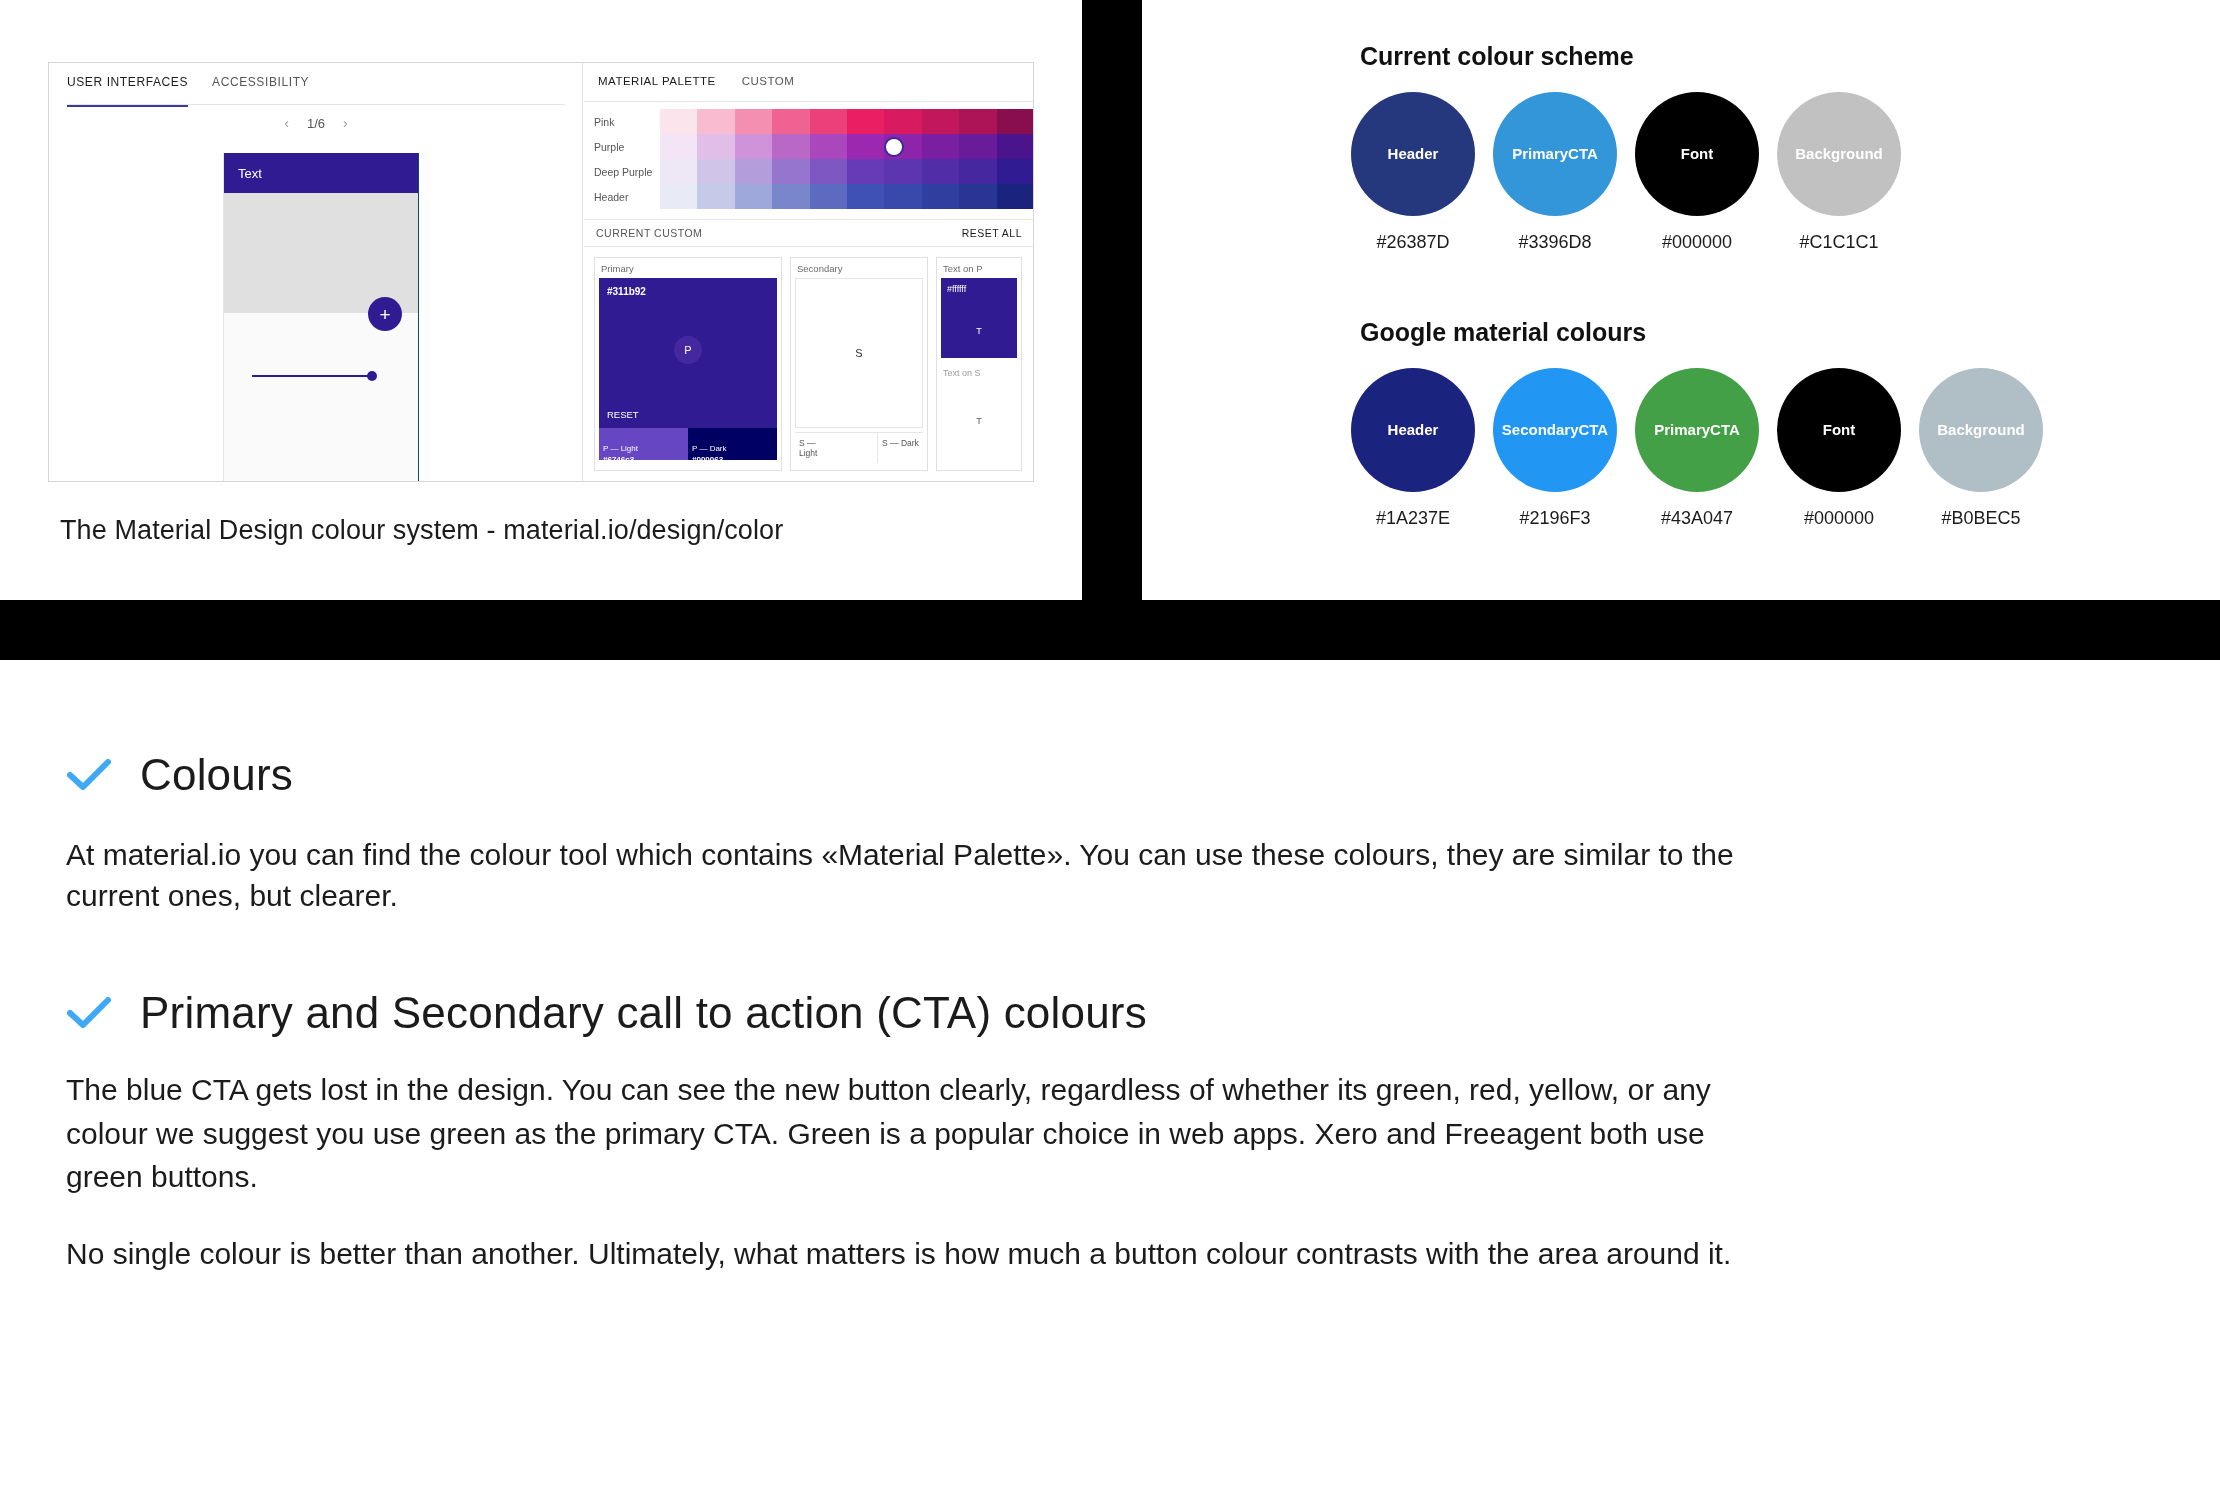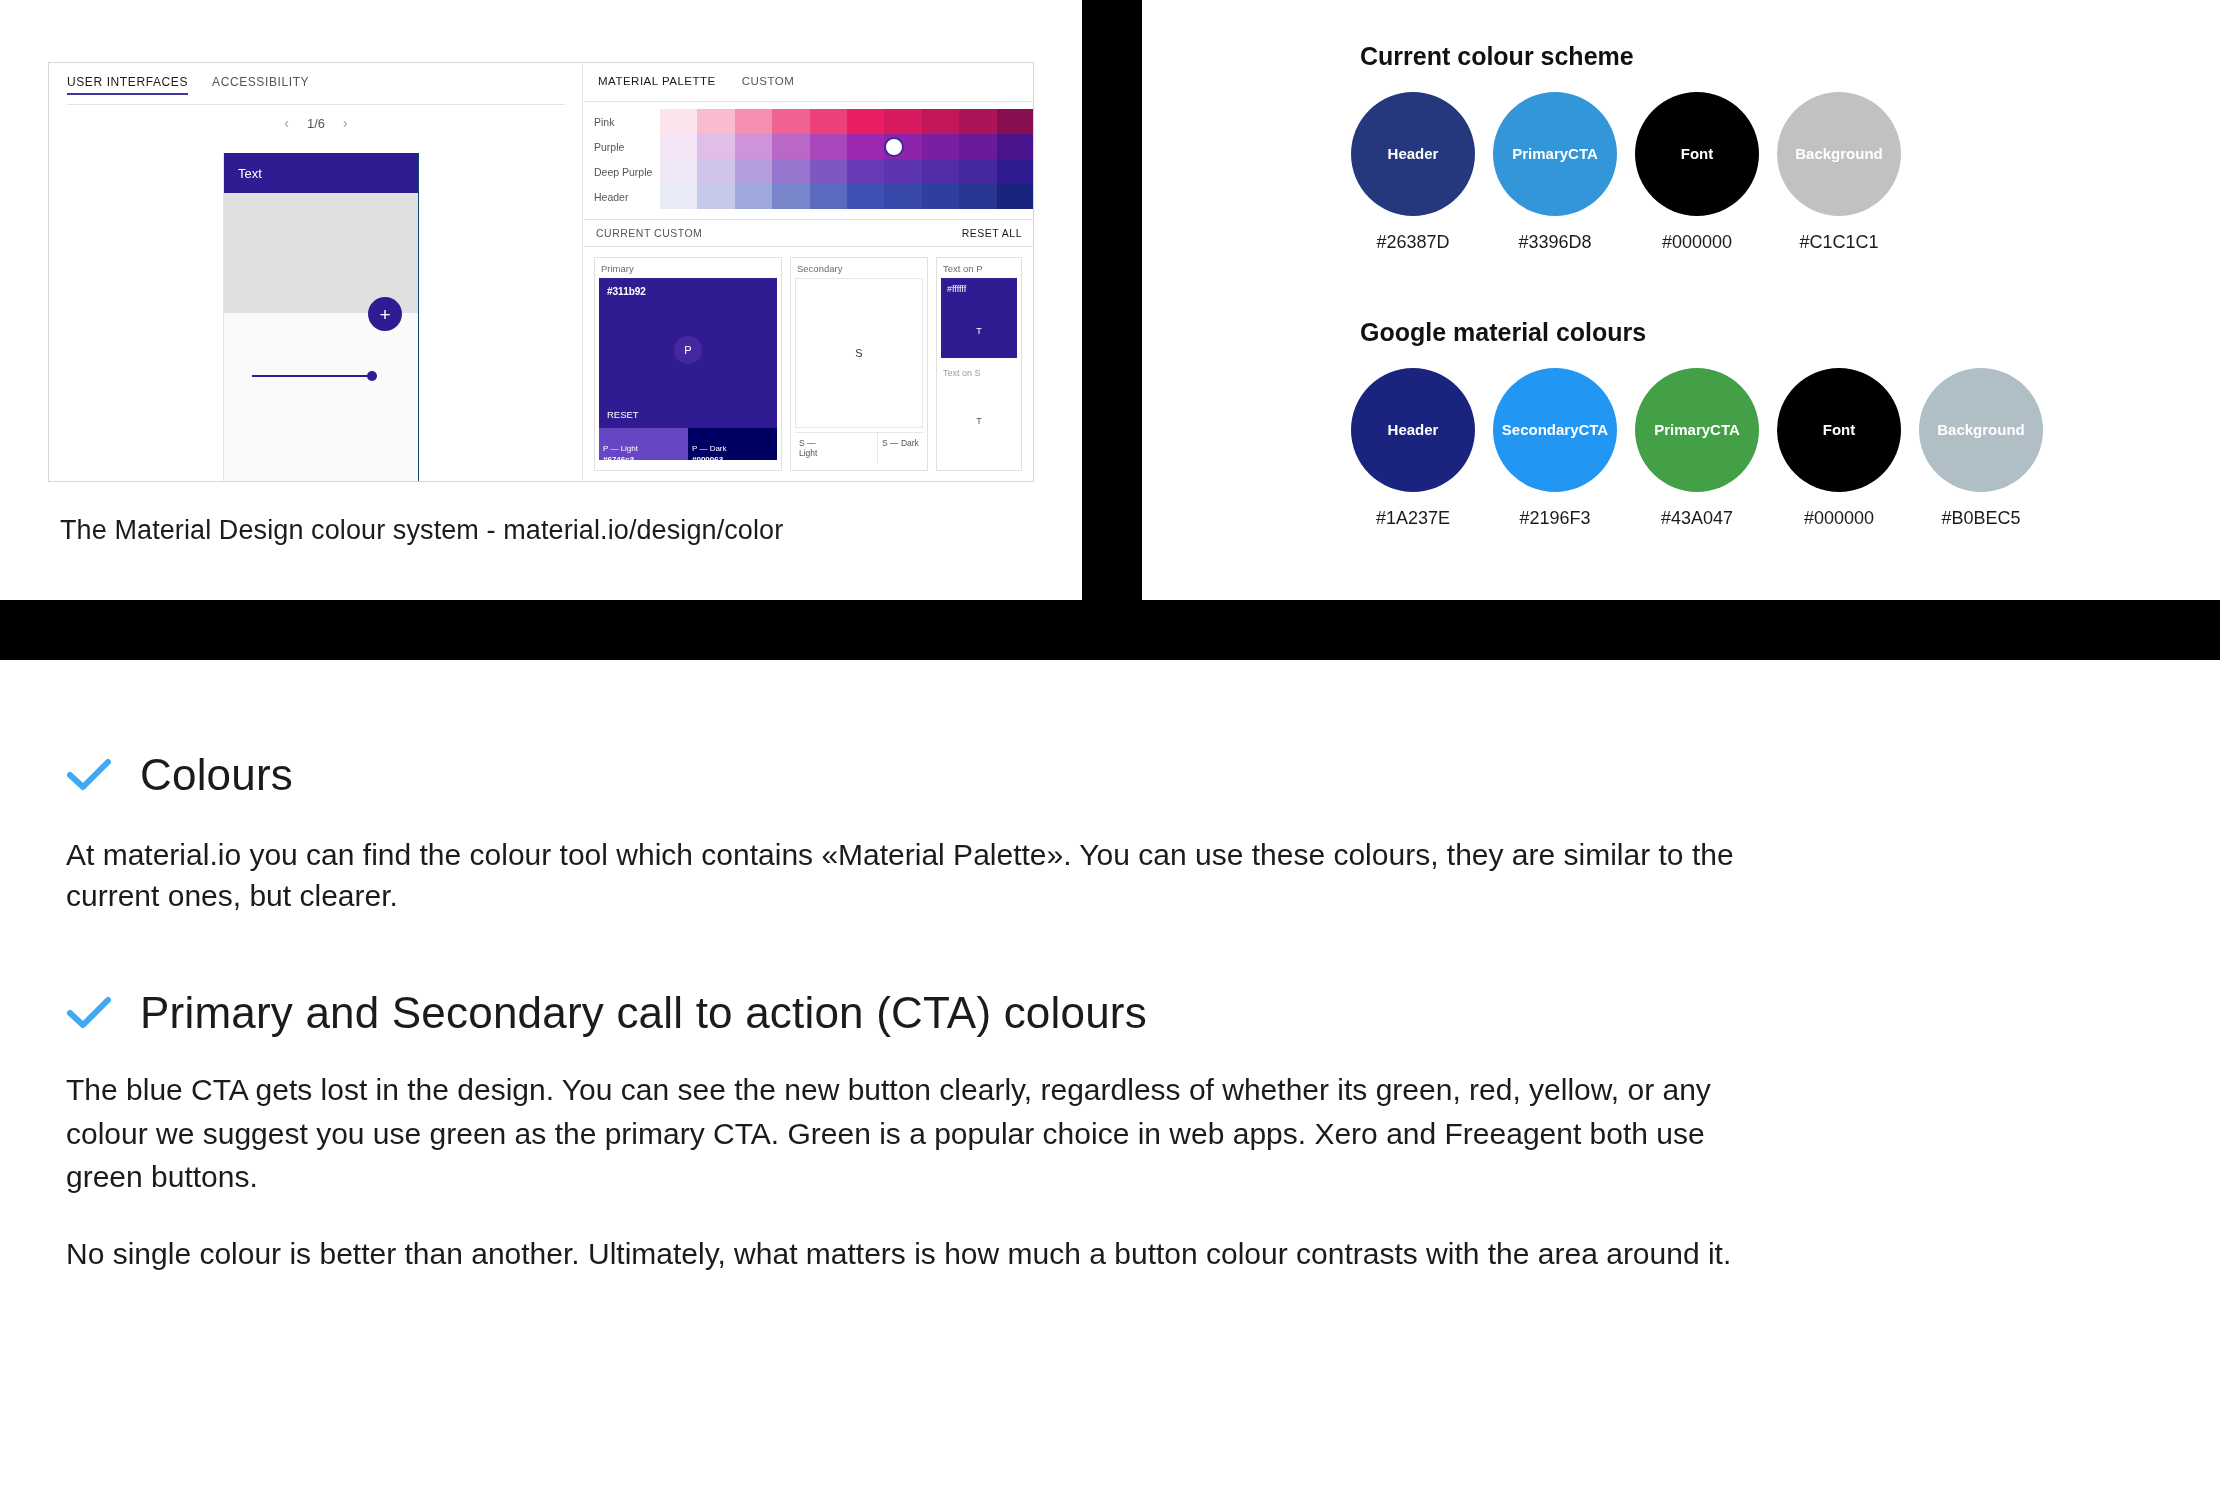--- a/index.html
+++ b/index.html
@@ -46,21 +46,21 @@
     position: absolute; left: 0; top: 0;
     width: 534px; height: 418px;
     background: #ffffff;
     border-right: 1px solid #e2e2e2;
   }
   .tool-tabs {
     position: absolute; left: 18px; top: 12px;
     display: flex; gap: 24px;
     font-size: 12px; letter-spacing: .6px; color: #555;
   }
-  .tool-tabs .tab { padding-bottom: 4px; }
+  .tool-tabs .tab { padding-bottom: 16px; }
   .tool-tabs .tab.active { color: #1b1b1b; border-bottom: 2px solid #3b38a0; }
   .tool-divider {
     position: absolute; left: 18px; top: 41px; width: 498px; height: 1px; background: #e4e4e4;
   }
   .pager {
     position: absolute; left: 0; top: 52px; width: 534px;
     display: flex; justify-content: center; align-items: center; gap: 18px;
     font-size: 13px; color: #555;
   }
   .pager .arrow { color: #9a9a9a; font-size: 14px; }

